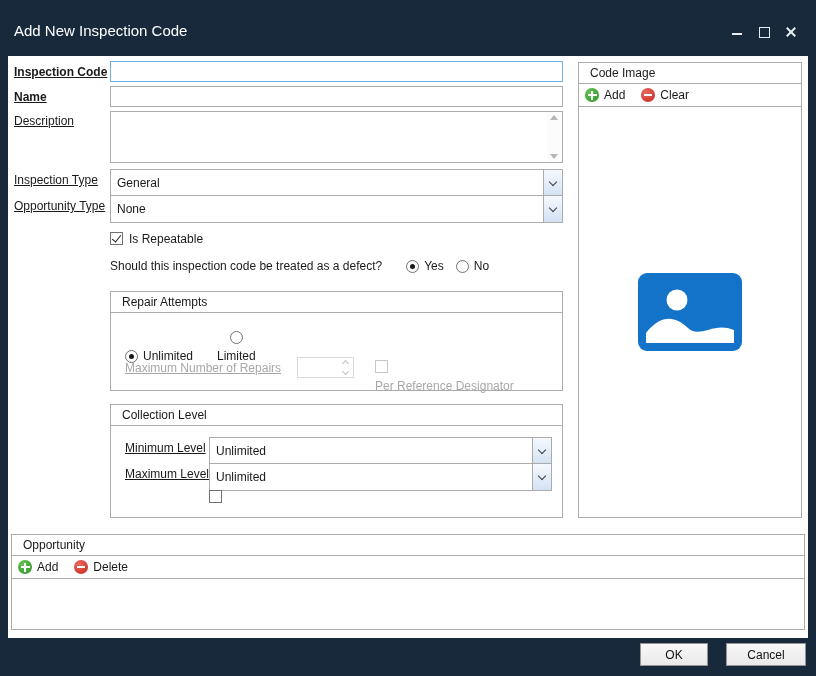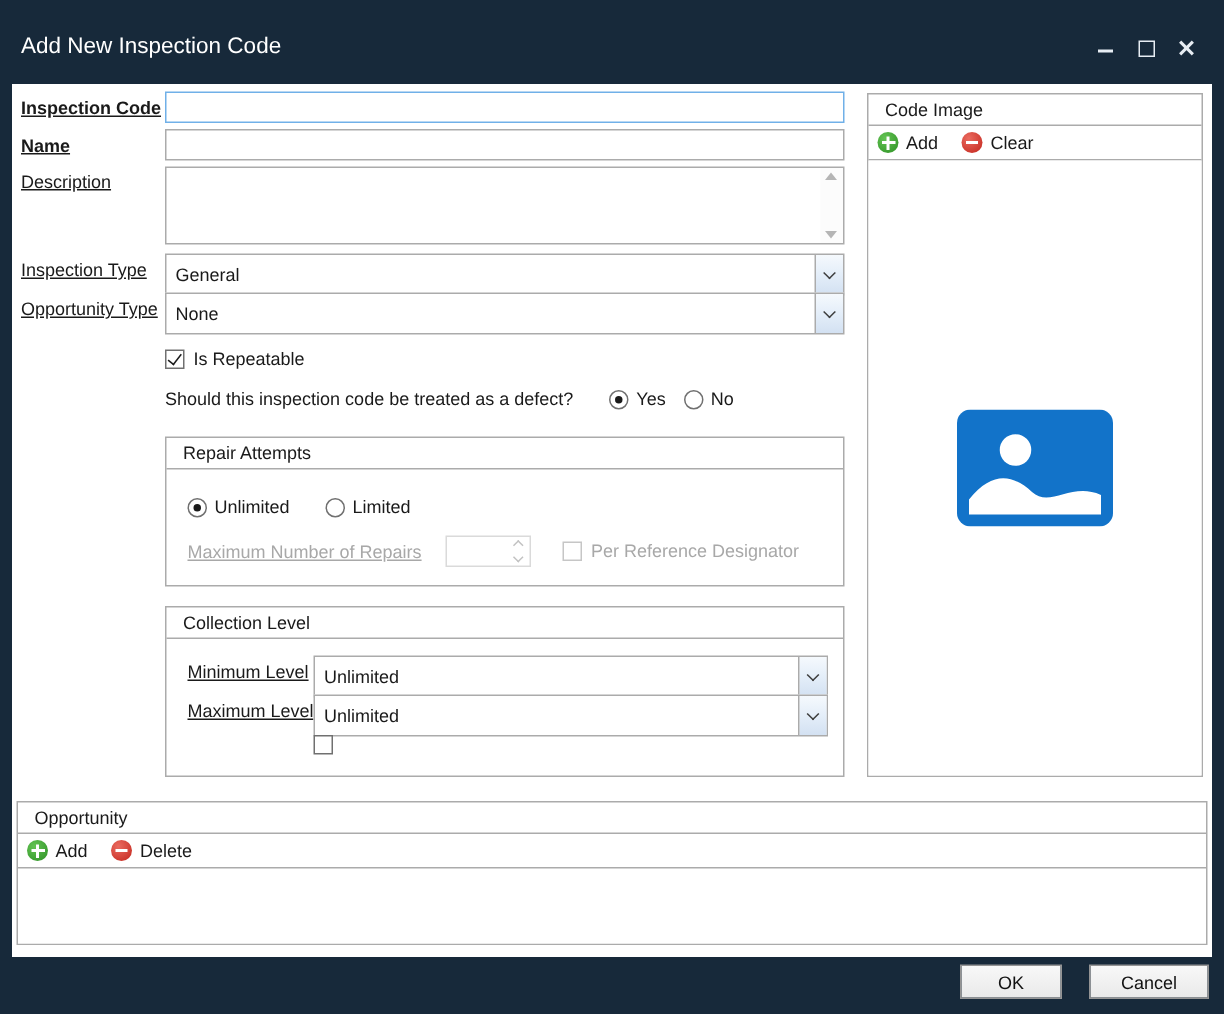--- a/index.html
+++ b/index.html
@@ -39,21 +39,21 @@
   .tri-up { top:3px; border-bottom:5px solid #b5b5b5; }
   .tri-down { bottom:3px; border-top:5px solid #b5b5b5; }
 
   .combo { position:absolute; height:28px; border:1px solid #ababab; background:#fff; display:flex; align-items:center; cursor:pointer; }
   .combo .cval { flex:1; padding:0 6px; white-space:nowrap; overflow:hidden; }
   .combo .cbtn { width:19px; align-self:stretch; border-left:1px solid #ababab;
                  background:linear-gradient(#f5f9fd 0%, #e4eef9 50%, #d3e1f2 100%);
                  display:flex; align-items:center; justify-content:center; }
   .combo .cbtn i { width:6px; height:6px; border-right:1.6px solid #3c3c3c; border-bottom:1.6px solid #3c3c3c; transform:rotate(45deg); margin-top:-3px; }
 
-  .chkrow { position:absolute; display:flex; align-items:center; gap:6px; white-space:nowrap; cursor:pointer; }
+  .chkrow { position:absolute; display:flex; align-items:flex-start; gap:6px; white-space:nowrap; cursor:pointer; }
   .cb { width:13px; height:13px; border:1px solid #707070; background:#fff; position:relative; display:inline-block; flex:none; }
   .cb.checked::after { content:""; position:absolute; left:3px; top:0px; width:4px; height:8px; border:solid #1a1a1a; border-width:0 1.8px 1.8px 0; transform:rotate(38deg); }
   .cb.disabled { border-color:#c6c6c6; }
   .rb { width:13px; height:13px; border:1px solid #707070; border-radius:50%; background:#fff; position:relative; display:inline-block; flex:none; }
   .rb.selected::after { content:""; position:absolute; left:3px; top:3px; width:5px; height:5px; border-radius:50%; background:#1a1a1a; }
   .radio-item { display:inline-flex; align-items:center; gap:5px; cursor:pointer; }
   .flexrow { position:absolute; display:flex; align-items:flex-end; white-space:nowrap; }
 
   .groupbox { position:absolute; border:1px solid #ababab; background:#fff; }
   .gb-header { height:21px; border-bottom:1px solid #ababab; display:flex; align-items:center; padding:0 11px; }
@@ -140,34 +140,34 @@
 
     <div class="groupbox" style="left:102px; top:235px; width:453px; height:100px;">
       <div class="gb-header">
         <span>Repair Attempts</span>
       </div>
       <div class="flexrow" style="left:14px; top:39px;">
         <span class="radio-item">
           <i class="rb selected"></i>
           <span>Unlimited</span>
         </span>
-        <span class="radio-item" style="margin-left:24px;">
+        <span class="radio-item" style="margin-left:24px;flex-direction:column;">
           <i class="rb"></i>
           <span>Limited</span>
         </span>
       </div>
       <span class="lbl gray" style="left:14px; top:69px;">Maximum Number of Repairs</span>
       <div class="spin" style="left:186px; top:65px; width:57px;">
         <span class="sval"></span>
         <span class="sarrows">
             <i class="sarr-up"></i>
             <i class="sarr-dn"></i>
           </span>
       </div>
-      <span class="chkrow" style="left:264px; top:68px;">
+      <span class="chkrow" style="left:264px; top:68px;flex-direction:column;">
         <i class="cb disabled"></i>
         <span class="gray">Per Reference Designator</span>
       </span>
     </div>
 
     <div class="groupbox" style="left:102px; top:348px; width:453px; height:114px;">
       <div class="gb-header">
         <span>Collection Level</span>
       </div>
       <span class="lbl" style="left:14px; top:36px;">Minimum Level</span>

